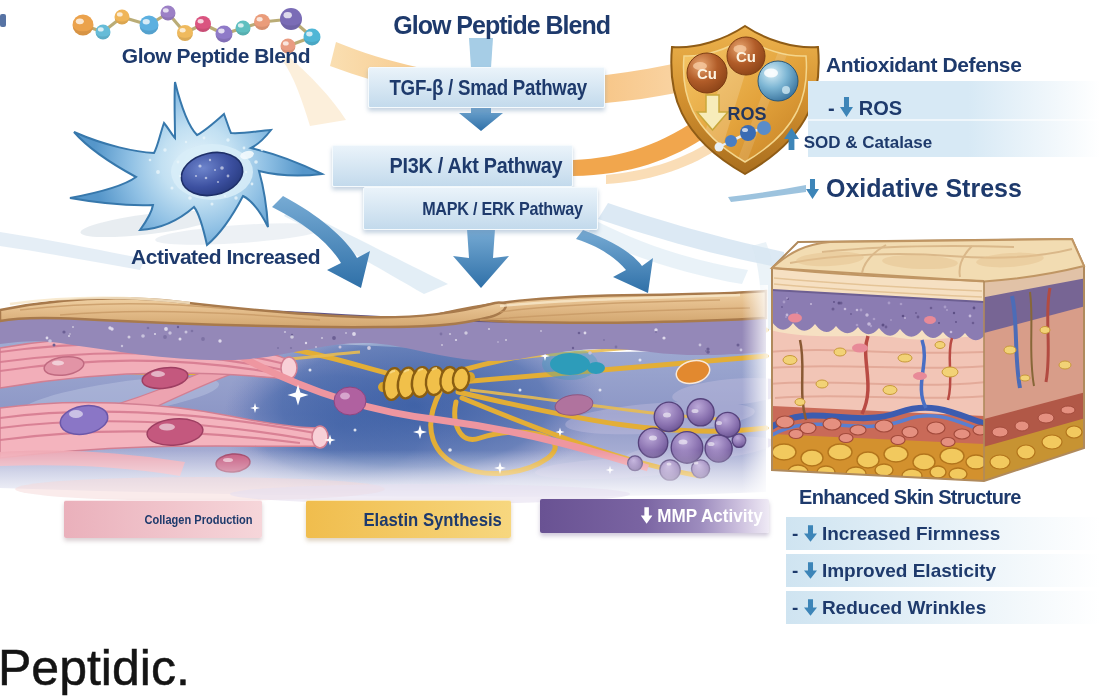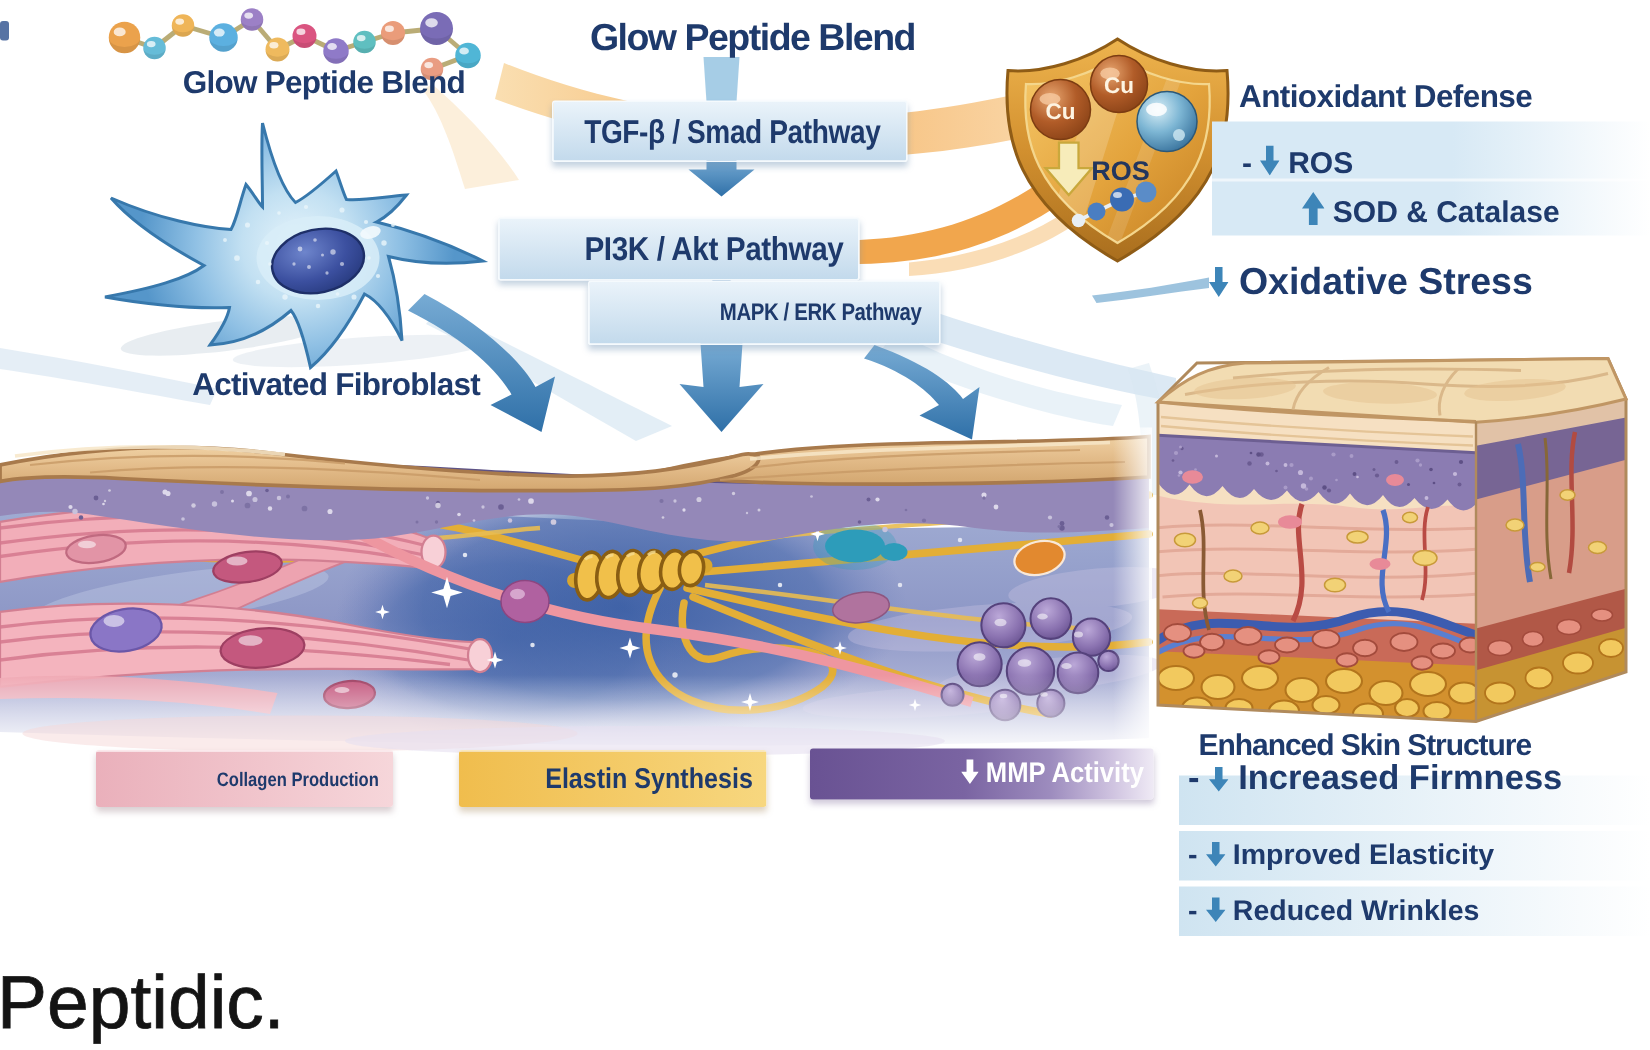--- a/index.html
+++ b/index.html
@@ -657,48 +657,48 @@
   <text x="746" y="62" font-family="Liberation Sans, sans-serif" font-size="15" font-weight="bold" fill="#fdf4e2" text-anchor="middle">Cu</text>
   <text x="747" y="120" font-family="Liberation Sans, sans-serif" font-size="18" font-weight="bold" fill="#23365e" text-anchor="middle">ROS</text>
 </g>
 <clipPath id="cpS">
       <path d="M745,38 C762,49 786,57 806,56 C809,93 800,130 745,162 C690,130 681,93 684,56 C704,57 728,49 745,38 Z"></path>
     </clipPath>
 </svg>
 
 <div class="abs navy ctr" style="left:330px;top:11px;width:280px;font-size:25px;letter-spacing:-1px;">Glow Peptide Blend</div>
 <div class="abs navy ctr" style="left:70px;top:44px;width:240px;font-size:21px;letter-spacing:-.5px;">Glow Peptide Blend</div>
-<div class="abs navy ctr" style="left:80px;top:245px;width:240px;font-size:21px;letter-spacing:-.5px;">Activated Fibroblast</div>
+<div class="abs navy ctr" style="left:80px;top:245px;width:240px;font-size:21px;letter-spacing:-.5px;">Activated Increased</div>
 
 <div class="abs navy ctr nw pbox" style="left:368px;top:67px;width:235px;height:39px;line-height:39px;font-size:22px;letter-spacing:-.3px;"><span class="cond">TGF-β / Smad Pathway</span></div>
 <div class="abs navy ctr nw pbox" style="left:332px;top:145px;width:239px;height:40px;line-height:40px;font-size:22px;letter-spacing:-.3px;"><span class="cond" style="transform:scaleX(.9)">PI3K / Akt Pathway</span></div>
-<div class="abs navy ctr nw pbox" style="left:392px;top:187px;width:233px;height:41px;line-height:41px;font-size:16px;letter-spacing:-.3px;"><span class="cond">MAPK / ERK Pathway</span></div>
+<div class="abs navy ctr nw pbox" style="left:363px;top:187px;width:233px;height:41px;line-height:41px;font-size:19px;letter-spacing:-.3px;"><span class="cond">MAPK / ERK Pathway</span></div>
 
 <div class="abs navy nw" style="left:826px;top:53px;font-size:21px;letter-spacing:-.4px;">Antioxidant Defense</div>
 <div class="abs" style="left:808px;top:81px;width:292px;height:76px;background:linear-gradient(90deg,#d7e9f5 55%,rgba(255,255,255,0));"></div>
 <div class="abs" style="left:808px;top:119px;width:292px;height:2px;background:rgba(255,255,255,.6);"></div>
 <div class="abs navy nw" style="left:828px;top:97px;font-size:20px;">- <svg class="ar" width="13" height="20" viewBox="0 0 15 19" preserveAspectRatio="none">
       <path d="M4.6,0 h5.8 v9.5 h4.6 l-7.5,9.5 -7.5,-9.5 h4.6 z" fill="#3d85b8"></path>
     </svg> ROS</div>
-<div class="abs navy nw" style="left:868px;top:128px;font-size:20px;"><svg class="ar" width="15" height="22" viewBox="0 0 15 19" preserveAspectRatio="none">
+<div class="abs navy nw" style="left:784px;top:128px;font-size:17px;"><svg class="ar" width="15" height="22" viewBox="0 0 15 19" preserveAspectRatio="none">
       <path d="M4.6,19 h5.8 v-9.5 h4.6 l-7.5,-9.5 -7.5,9.5 h4.6 z" fill="#3d85b8"></path>
     </svg> SOD &amp; Catalase</div>
 <div class="abs navy nw" style="left:806px;top:174px;font-size:25px;"><svg class="ar" width="13" height="20" viewBox="0 0 15 19" preserveAspectRatio="none">
       <path d="M4.6,0 h5.8 v9.5 h4.6 l-7.5,9.5 -7.5,-9.5 h4.6 z" fill="#3d85b8"></path>
     </svg> Oxidative Stress</div>
 
 <div class="abs navy ctr" style="left:64px;top:500px;width:198px;height:37px;line-height:37px;font-size:13px;background:linear-gradient(90deg,#eab0bb,#f6d6da);border-radius:2px;box-shadow:0 3px 4px rgba(150,120,130,.35);border-top:1px solid #fbe9ec;"><span class="cond">Collagen Production</span></div>
 <div class="abs navy ctr" style="left:306px;top:500px;width:205px;height:37px;line-height:37px;font-size:19px;background:linear-gradient(90deg,#f0bd4d,#f7d77f);border-radius:2px;box-shadow:0 3px 4px rgba(160,130,80,.35);border-top:1px solid #fae8bd;"><span class="cond" style="transform:scaleX(.88)">Elastin Synthesis</span></div>
 <div class="abs ctr nw" style="left:540px;top:499px;width:229px;height:34px;line-height:34px;font-size:19px;font-weight:bold;color:#fff;background:linear-gradient(90deg,#695293 0%,#7a64a2 45%,#9d8cbe 70%,#cfc3e0 88%,#efeaf5 100%);border-radius:2px;box-shadow:0 3px 4px rgba(120,100,150,.35);"><span class="cond" style="transform:scaleX(.9)"><svg class="ar" width="13" height="17" viewBox="0 0 15 19">
         <path d="M4.6,0 h5.8 v9.5 h4.6 l-7.5,9.5 -7.5,-9.5 h4.6 z" fill="#ffffff"></path>
       </svg> MMP Activity</span></div>
 
 <div class="abs navy nw" style="left:799px;top:486px;font-size:20px;letter-spacing:-.7px;">Enhanced Skin Structure</div>
 <div class="abs" style="left:786px;top:517px;width:314px;height:33px;background:linear-gradient(90deg,#cfe4f1,rgba(255,255,255,0));"></div>
-<div class="abs navy nw" style="left:792px;top:505px;font-size:23px;">- <svg class="ar" width="13" height="17" viewBox="0 0 15 19">
+<div class="abs navy nw" style="left:792px;top:523px;font-size:19px;">- <svg class="ar" width="13" height="17" viewBox="0 0 15 19">
       <path d="M4.6,0 h5.8 v9.5 h4.6 l-7.5,9.5 -7.5,-9.5 h4.6 z" fill="#3d85b8"></path>
     </svg> Increased Firmness</div>
 <div class="abs" style="left:786px;top:554px;width:314px;height:33px;background:linear-gradient(90deg,#cfe4f1,rgba(255,255,255,0));"></div>
 <div class="abs navy nw" style="left:792px;top:560px;font-size:19px;">- <svg class="ar" width="13" height="17" viewBox="0 0 15 19">
       <path d="M4.6,0 h5.8 v9.5 h4.6 l-7.5,9.5 -7.5,-9.5 h4.6 z" fill="#3d85b8"></path>
     </svg> Improved Elasticity</div>
 <div class="abs" style="left:786px;top:591px;width:314px;height:33px;background:linear-gradient(90deg,#cfe4f1,rgba(255,255,255,0));"></div>
 <div class="abs navy nw" style="left:792px;top:597px;font-size:19px;">- <svg class="ar" width="13" height="17" viewBox="0 0 15 19">
       <path d="M4.6,0 h5.8 v9.5 h4.6 l-7.5,9.5 -7.5,-9.5 h4.6 z" fill="#3d85b8"></path>
     </svg> Reduced Wrinkles</div>

